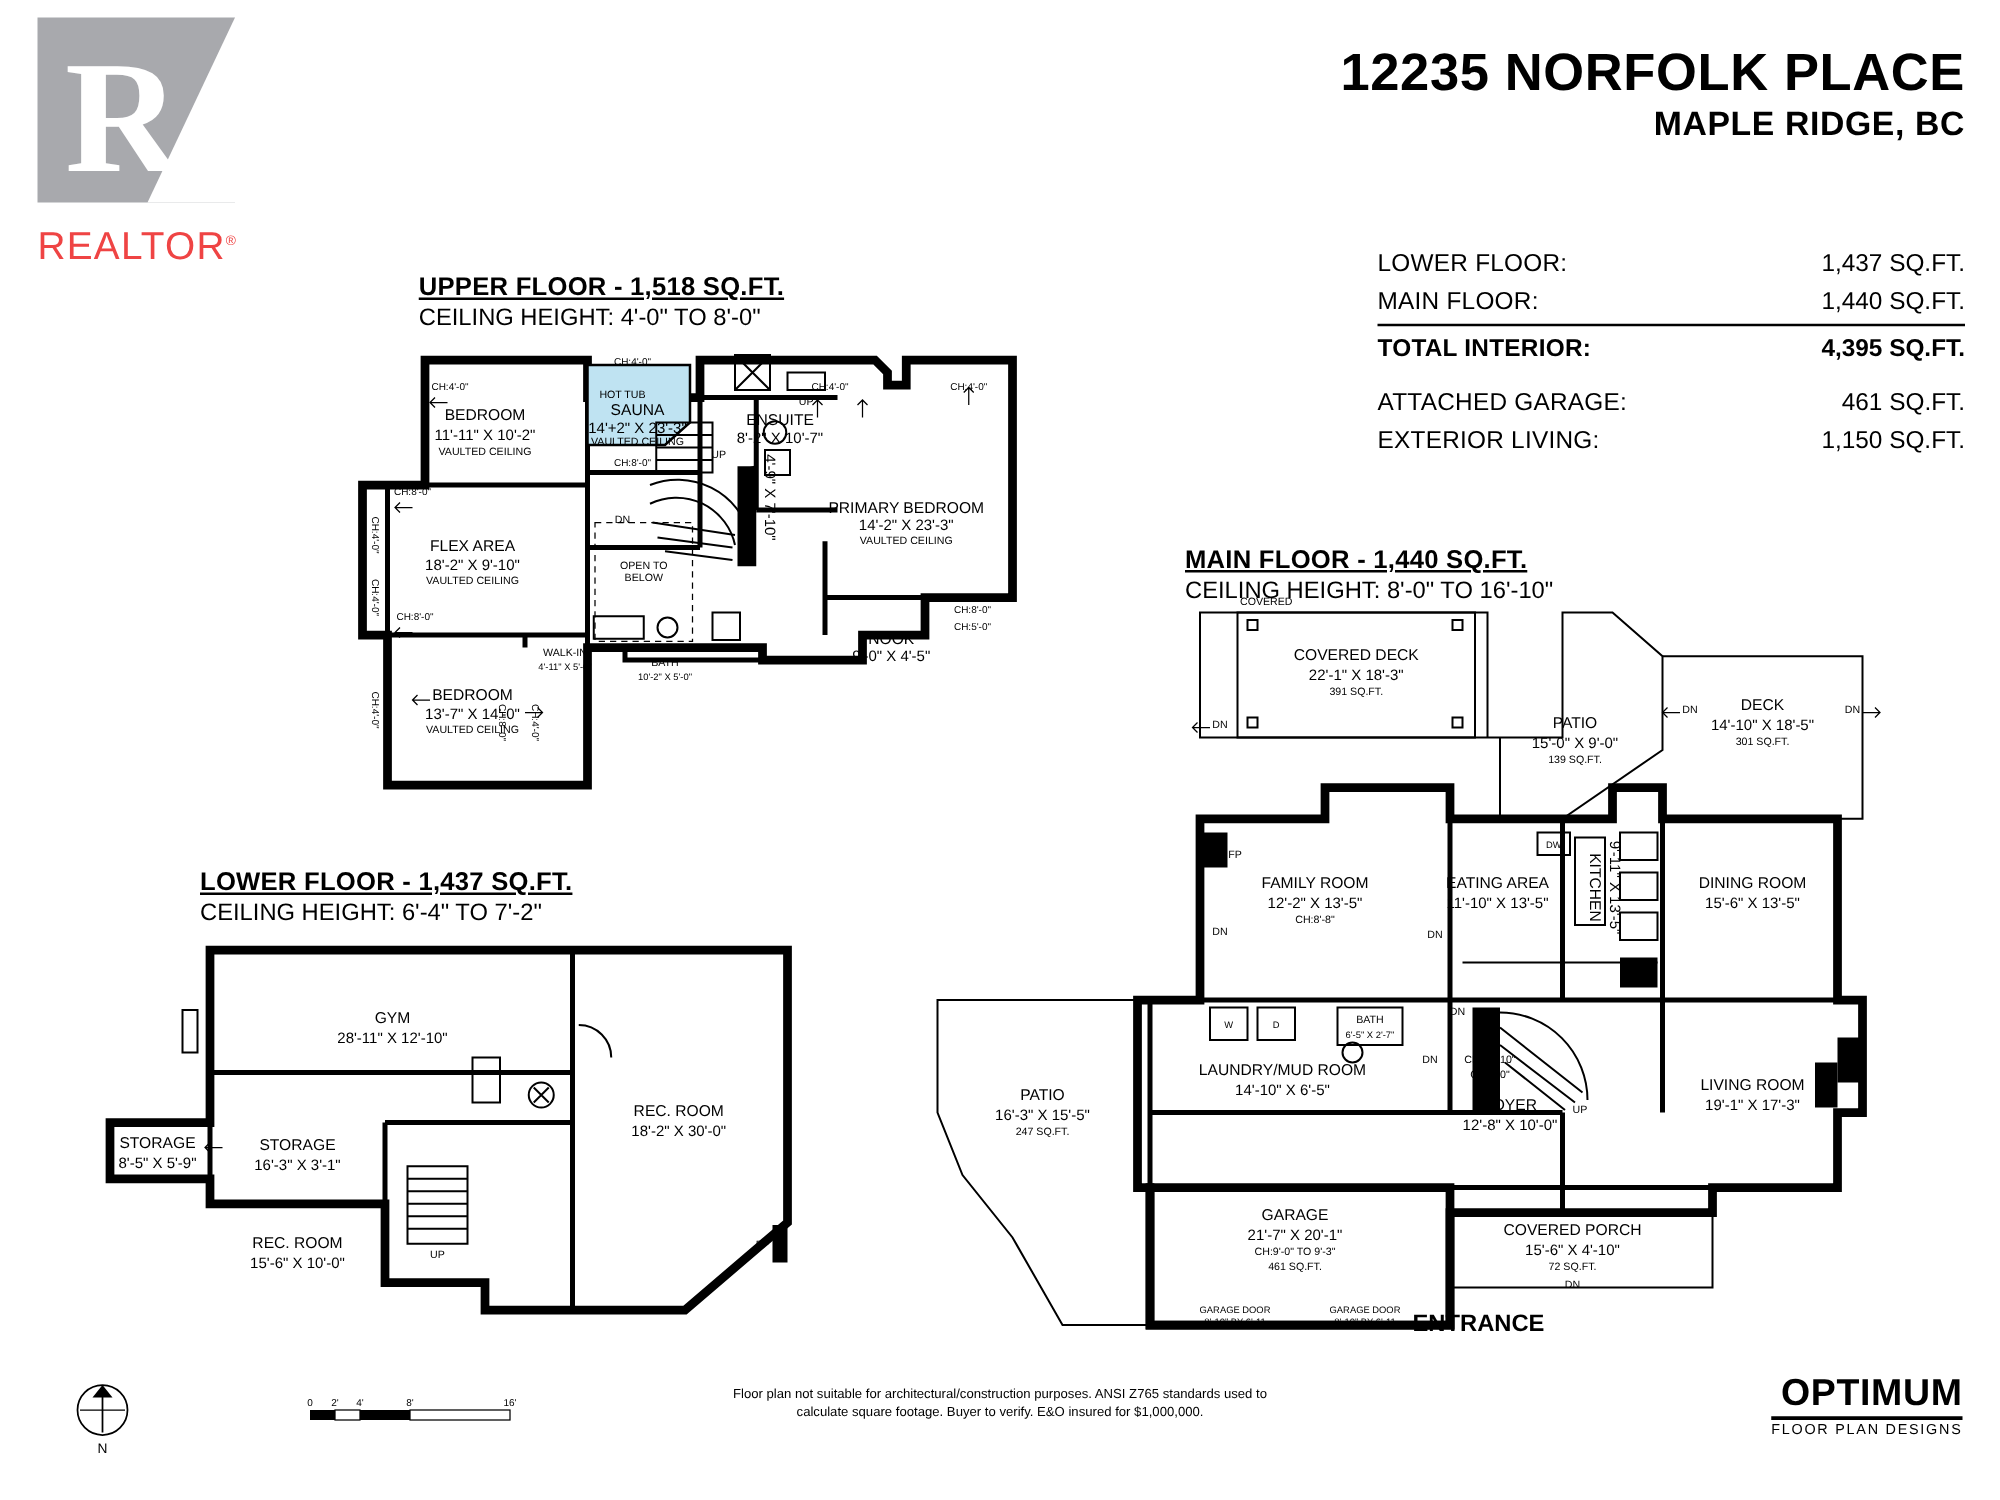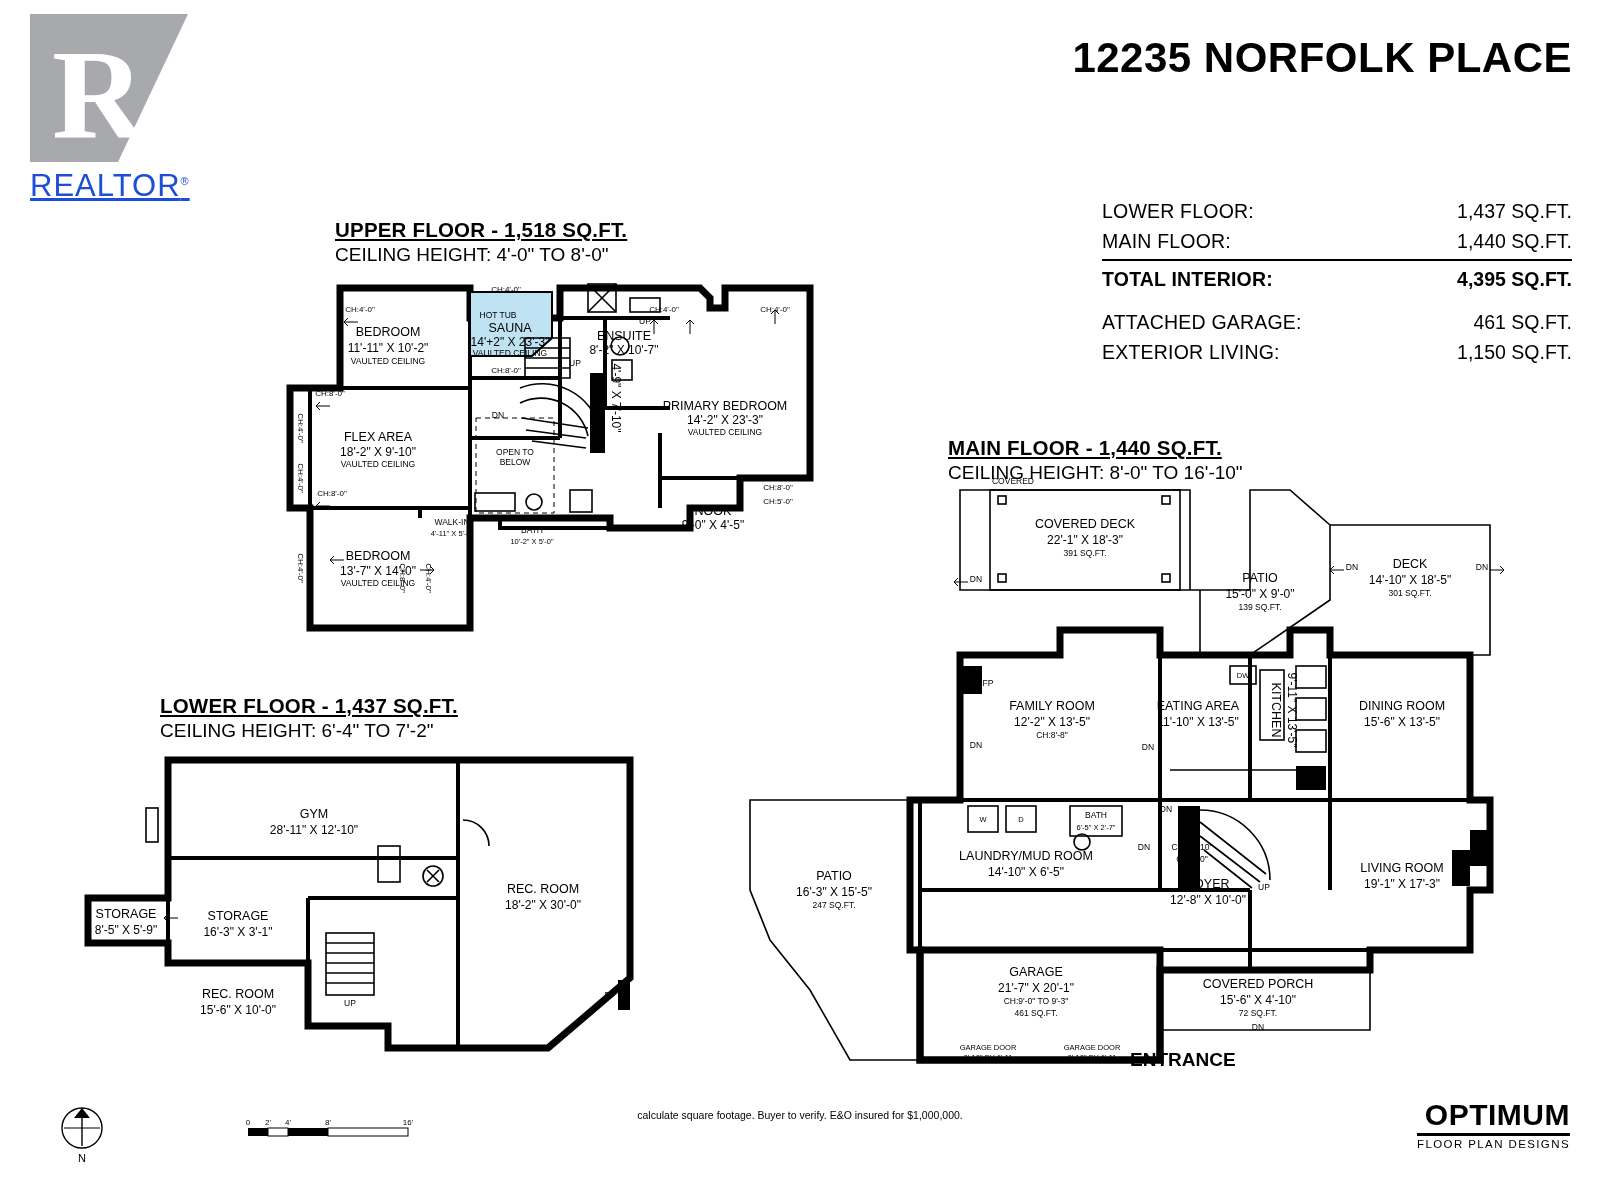--- a/index.html
+++ b/index.html
@@ -19,22 +19,22 @@
   }
   #realtor-logo .mark .r{
     position:absolute;left:22px;top:16px;color:#fff;font-size:128px;
     font-weight:bold;line-height:1;font-family:"Liberation Serif",serif;
   }
   #realtor-logo .mark .slash{
     position:absolute;right:0;top:0;width:0;height:0;
     border-left:70px solid transparent;border-bottom:148px solid #fff;
   }
   #realtor-logo .word{
-    margin-top:6px;font-size:31px;letter-spacing:1px;color:#1d4ed8;
-    font-family:"Liberation Sans",sans-serif;font-weight:normal;text-decoration:underline;
+    margin-top:17px;font-size:31px;letter-spacing:1px;color:#ef4444;
+    font-family:"Liberation Sans",sans-serif;font-weight:normal;
   }
   #realtor-logo .word sup{font-size:11px;vertical-align:super;}
 
   #title-block{right:28px;top:36px;text-align:right;}
   #addr-line1{font-size:42px;font-weight:bold;letter-spacing:0.5px;line-height:1.05;}
   #addr-line2{font-size:27px;font-weight:bold;letter-spacing:0.5px;margin-top:4px;}
   #bed-bath{font-size:20px;margin-top:14px;letter-spacing:0.3px;}
 
   
   #area-table{right:28px;top:196px;width:470px;font-size:19.5px;}
@@ -86,20 +86,21 @@
 <div class="abs" id="realtor-logo">
   <div class="mark">
     <span class="r">R</span>
     <span class="slash"></span>
   </div>
   <div class="word"><span>REALTOR</span><sup>®</sup></div>
 </div>
 
 <div class="abs" id="title-block">
   <div id="addr-line1">12235 NORFOLK PLACE</div>
+  <div id="addr-line2">MAPLE RIDGE, BC</div>
 </div>
 
 <div class="abs" id="area-table">
   <div class="row">
     <span class="lbl">LOWER FLOOR:</span>
     <span class="val">1,437 SQ.FT.</span>
   </div>
   <div class="row">
     <span class="lbl">MAIN FLOOR:</span>
     <span class="val">1,440 SQ.FT.</span>
@@ -439,20 +440,21 @@
   <rect x="50" y="10" width="40" height="8" fill="#000"></rect>
   <rect x="90" y="10" width="80" height="8" fill="#fff" stroke="#000" stroke-width="1"></rect>
   <text x="10" y="7" font-size="8" text-anchor="middle">0</text>
   <text x="30" y="7" font-size="8" text-anchor="middle">2'</text>
   <text x="50" y="7" font-size="8" text-anchor="middle">4'</text>
   <text x="90" y="7" font-size="8" text-anchor="middle">8'</text>
   <text x="170" y="7" font-size="8" text-anchor="middle">16'</text>
 </svg>
 
 <div class="abs" id="disclaimer">
+  <div>Floor plan not suitable for architectural/construction purposes. ANSI Z765 standards used to</div>
   <div>calculate square footage. Buyer to verify.  E&amp;O insured for $1,000,000.</div>
 </div>
 
 <div class="abs" id="optimum">
   <div class="big">OPTIMUM</div>
   <div class="bar"></div>
   <div class="small">FLOOR PLAN DESIGNS</div>
 </div>
 
 </body></html>

